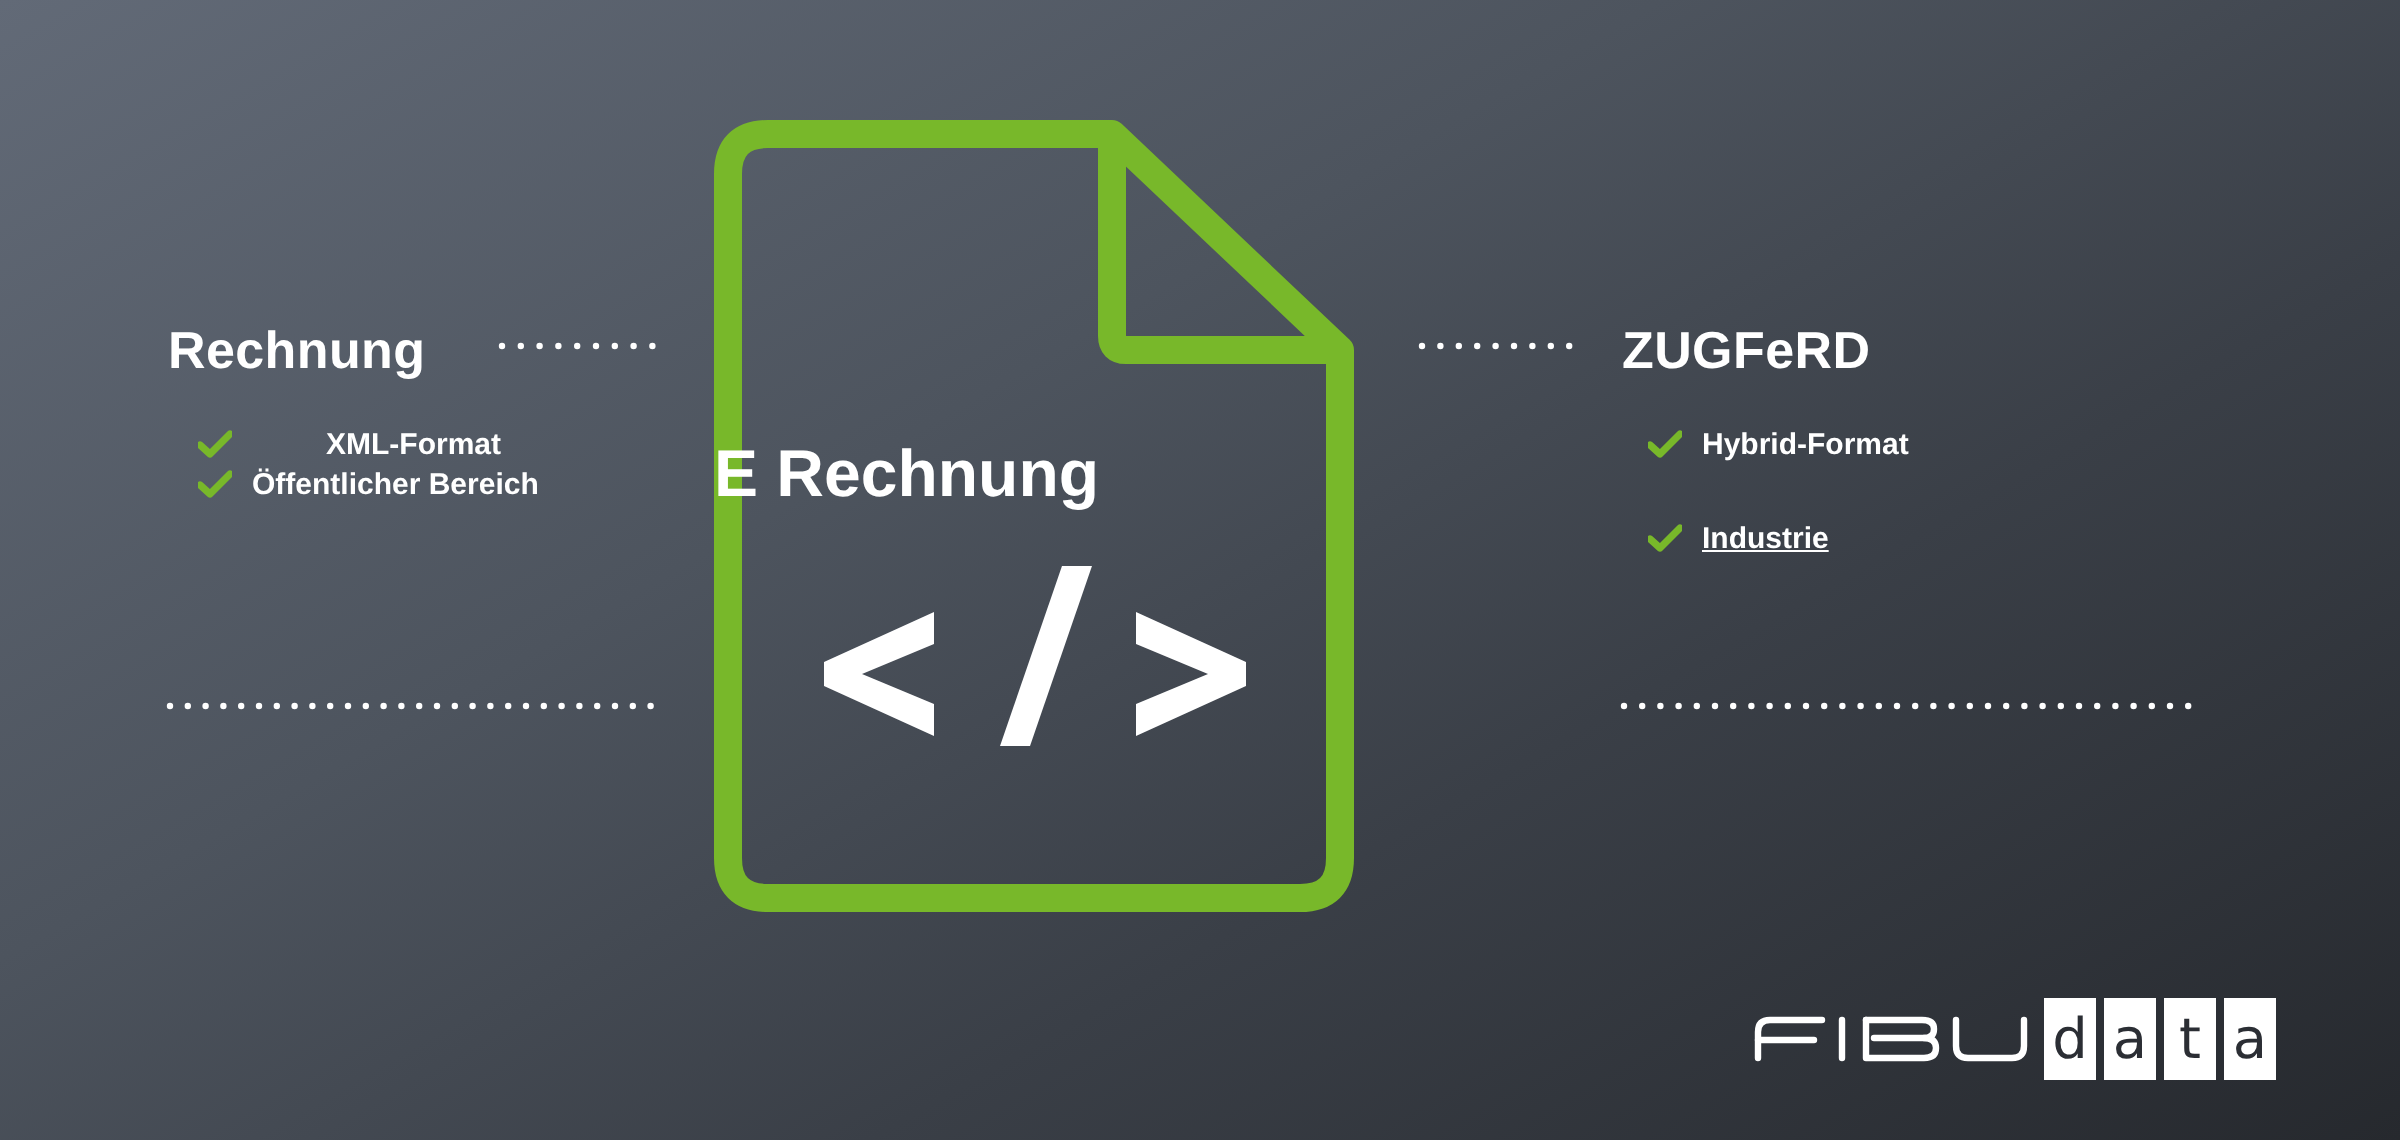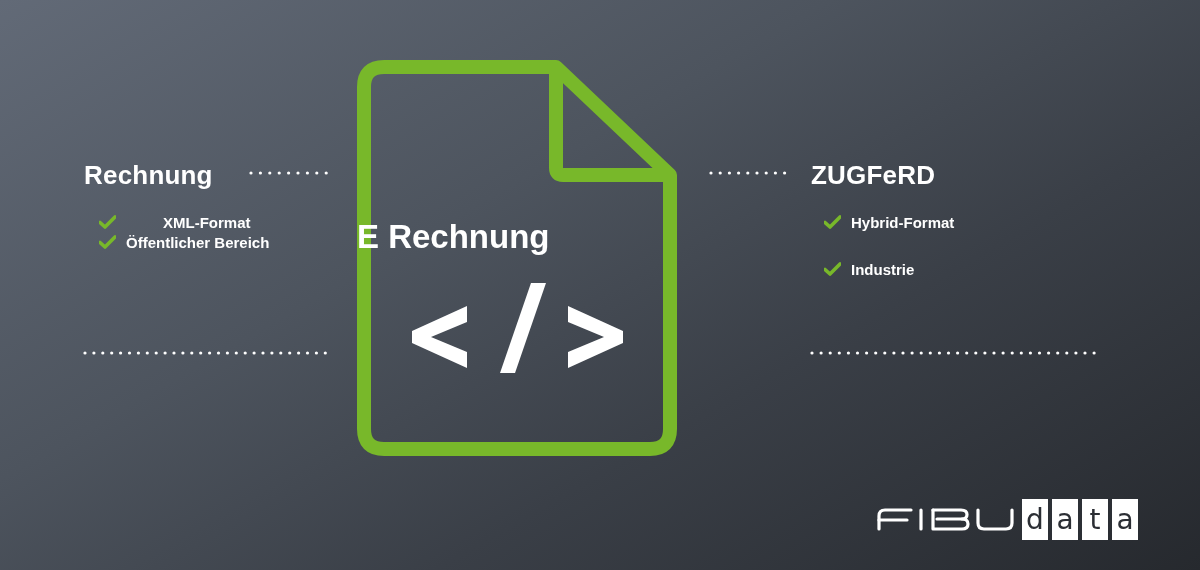--- a/index.html
+++ b/index.html
@@ -124,21 +124,21 @@
 </svg>
 <div class="abs title" style="left:811px;top:160px;">ZUGFeRD</div>
 
 <div class="abs" style="left:824px;top:212px;">
   <div class="item" style="margin-bottom:27px;">
     <svg class="check" viewBox="0 0 17 14">
         <path d="M1 7.5 L6 12 L16 2" fill="none" stroke="#78b82a" stroke-width="3.6" stroke-linecap="round" stroke-linejoin="round"></path>
       </svg>
     <span>Hybrid-Format</span>
   </div>
-  <div class="item" style="margin-bottom:27px;">
+  <div class="item" style="margin-bottom:27px;text-decoration:underline;">
     <svg class="check" viewBox="0 0 17 14">
         <path d="M1 7.5 L6 12 L16 2" fill="none" stroke="#78b82a" stroke-width="3.6" stroke-linecap="round" stroke-linejoin="round"></path>
       </svg>
     <span>Industrie</span>
   </div>
 </div>
 
 <svg class="abs dots" style="left:810px;top:351px;" width="290" height="4">
   <g fill="#ffffff">
     <circle cx="2" cy="2" r="1.6"></circle>

